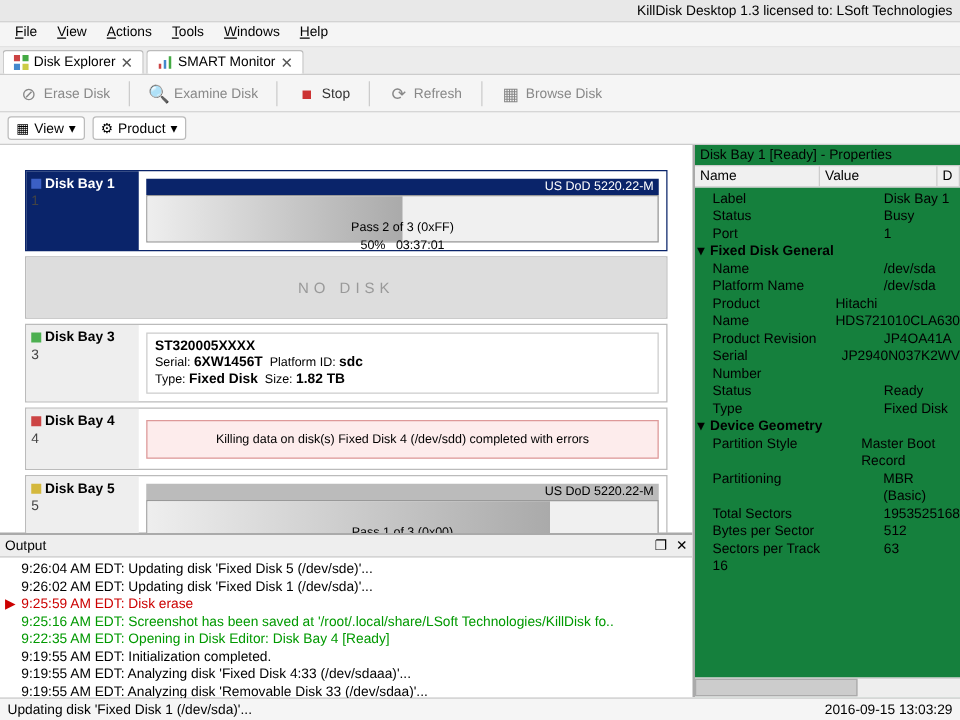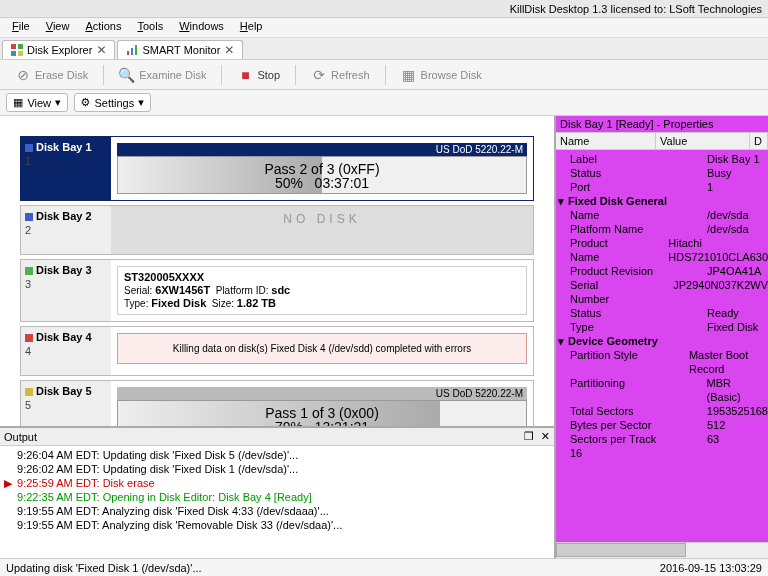--- a/index.html
+++ b/index.html
@@ -19,40 +19,40 @@
 .toolbar .sep { width:1px; height:20px; background:#ccc; margin:0 4px; }
 .toolbar2 { height:26px; background:#f5f5f5; border-bottom:1px solid #ccc; display:flex; align-items:center; padding:2px 6px; gap:6px; }
 .dropbtn { display:flex; align-items:center; gap:4px; padding:2px 6px; border:1px solid #bbb; border-radius:3px; background:#fff; cursor:pointer; }
 .main { flex:1; display:flex; overflow:hidden; }
 .left { width:556px; border-right:2px solid #aaa; display:flex; flex-direction:column; overflow:hidden; background:#fff; }
 .bays { padding:20px; overflow:auto; height:310px; }
 .bay { border:1px solid #bbb; margin-bottom:4px; display:flex; min-height:50px; }
 .bay-head { width:90px; background:#eee; padding:4px; position:relative; font-size:10px; }
 .bay-head .sq { display:inline-block; width:8px; height:8px; margin-right:3px; vertical-align:middle; }
 .bay-head .num { position:absolute; left:4px; top:18px; color:#444; }
-.bay-body { flex:1; display:flex; align-items:flex-start; justify-content:center; padding:6px; }
+.bay-body { flex:1; display:flex; align-items:center; justify-content:center; padding:6px; }
 .bay.selected .bay-head { background:#0a246a; color:#fff; }
 .bay.selected { border-color:#0a246a; }
 .progress-block { width:100%; }
 .method-bar { background:#bbb; color:#000; text-align:right; padding:1px 4px; font-size:10px; }
 .bay.selected .method-bar { background:#0a246a; color:#fff; }
 .progress-frame { border:1px solid #999; height:38px; position:relative; background:#f0f0f0; }
 .progress-fill { position:absolute; top:0; left:0; height:100%; background:linear-gradient(to right, #eee, #aaa); }
-.progress-text { position:absolute; width:100%; text-align:center; top:5px; font-size:14px; line-height:14px; }
+.progress-text { position:absolute; width:100%; text-align:center; top:19px; font-size:10px; line-height:14px; }
 .nodisk { color:#999; letter-spacing:4px; font-size:12px; }
 .disk-info { background:#fff; border:1px solid #ccc; width:100%; padding:4px 6px; font-size:10px; line-height:13px; }
 .error-info { background:#fdecec; border:1px solid #d99; width:100%; padding:8px; text-align:center; font-size:10px; line-height:13px; }
 .sq.blue{background:#3b5fc4;} .sq.green{background:#4CAF50;} .sq.red{background:#c44;} .sq.yellow{background:#d4b83d;}
 .output { border-top:2px solid #aaa; display:flex; flex-direction:column; flex:1; overflow:hidden; }
 .output-head { background:#eee; padding:2px 4px; display:flex; justify-content:space-between; align-items:center; border-bottom:1px solid #ccc; }
 .output-body { flex:1; overflow:auto; padding:2px 4px; font-family:monospace; font-size:11px; line-height:14px; white-space:nowrap; }
 .log-line.red { color:#c00; }
 .log-line.green { color:#090; }
 .log-line .marker { display:inline-block; width:10px; }
-.right { flex:1; background:#d946ef; display:flex; flex-direction:column; overflow:hidden; }
+.right { flex:1; background:#15803d; display:flex; flex-direction:column; overflow:hidden; }
 .props-title { padding:2px 4px; font-size:11px; }
 .props-head { display:flex; border-bottom:1px solid #ccc; border-top:1px solid #ccc; background:#f0f0f0; }
 .props-head div { padding:2px 4px; border-right:1px solid #ccc; }
 .props-body { flex:1; overflow:auto; padding:2px 0; }
 .prop-row { display:flex; padding:0 0 0 14px; line-height:14px;gap:43px; }
 .prop-row .k { width:94px; }
 .prop-group { display:flex; align-items:center; padding:0 2px; font-weight:bold; line-height:14px; }
 .prop-group .tri { display:inline-block; width:10px; }
 .right-scroll { height:16px; background:#eee; border-top:1px solid #ccc; position:relative; }
 .right-scroll .thumb { position:absolute; left:0; top:0; height:14px; width:130px; background:#ccc; border:1px solid #aaa; }
@@ -128,42 +128,41 @@
 </div>
 
 <div class="toolbar2">
   <div class="dropbtn">
     <span>▦</span>
     <span>View</span>
     <span>▾</span>
   </div>
   <div class="dropbtn">
     <span>⚙</span>
-    <span>Settings</span>
+    <span>Product</span>
     <span>▾</span>
   </div>
 </div>
 
 <div class="main">
   <div class="left">
     <div class="bays" id="bays">
         <div class="bay selected">
           <div class="bay-head"><span class="sq blue"></span><b>Disk Bay 1</b><div class="num">1</div></div>
           <div class="bay-body">
             <div class="progress-block">
               <div class="method-bar">US DoD 5220.22-M</div>
               <div class="progress-frame">
                 <div class="progress-fill" style="width:50%"></div>
                 <div class="progress-text">Pass 2 of 3 (0xFF)<br>50%&nbsp;&nbsp;&nbsp;03:37:01</div>
               </div>
             </div>
           </div>
         </div>
         <div class="bay">
-          <div class="bay-head"><span class="sq blue"></span><b>Disk Bay 2</b><div class="num">2</div></div>
           <div class="bay-body" style="background: rgb(221, 221, 221);">
             <span class="nodisk">NO DISK</span>
           </div>
         </div>
         <div class="bay">
           <div class="bay-head"><span class="sq green"></span><b>Disk Bay 3</b><div class="num">3</div></div>
           <div class="bay-body">
             <div class="disk-info"><b>ST320005XXXX</b><br>Serial: <b>6XW1456T</b>&nbsp;&nbsp;Platform ID: <b>sdc</b><br>Type: <b>Fixed Disk</b>&nbsp;&nbsp;Size: <b>1.82 TB</b></div>
           </div>
         </div>
@@ -191,21 +190,23 @@
         <span>Output</span>
         <span>
           <span style="cursor:pointer">❐</span>
           <span style="cursor:pointer;margin-left:4px">✕</span>
         </span>
       </div>
       <div class="output-body" id="output-body">
           <div class="log-line"><span class="marker"></span> 9:26:04 AM EDT: Updating disk 'Fixed Disk 5 (/dev/sde)'...</div>
           <div class="log-line"><span class="marker"></span> 9:26:02 AM EDT: Updating disk 'Fixed Disk 1 (/dev/sda)'...</div>
           <div class="log-line red"><span class="marker">▶</span> 9:25:59 AM EDT: Disk erase</div>
+          <div class="log-line green"><span class="marker"></span> 9:25:16 AM EDT: Screenshot has been saved at '/root/.local/share/LSoft Technologies/KillDisk fo..</div>
           <div class="log-line green"><span class="marker"></span> 9:22:35 AM EDT: Opening in Disk Editor: Disk Bay 4 [Ready]</div>
+          <div class="log-line"><span class="marker"></span> 9:19:55 AM EDT: Initialization completed.</div>
           <div class="log-line"><span class="marker"></span> 9:19:55 AM EDT: Analyzing disk 'Fixed Disk 4:33 (/dev/sdaaa)'...</div>
           <div class="log-line"><span class="marker"></span> 9:19:55 AM EDT: Analyzing disk 'Removable Disk 33 (/dev/sdaa)'...</div>
         </div>
     </div>
   </div>
   <div class="right">
     <div class="props-title">Disk Bay 1 [Ready] - Properties</div>
     <div class="props-head">
       <div style="width:100px">Name</div>
       <div style="flex:1">Value</div>

